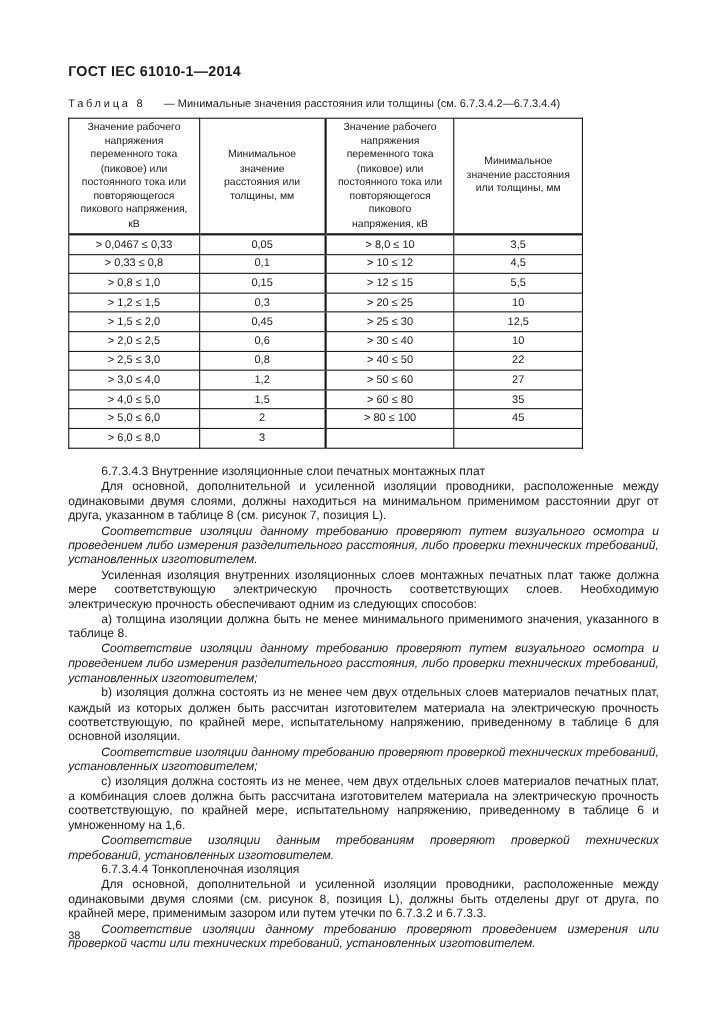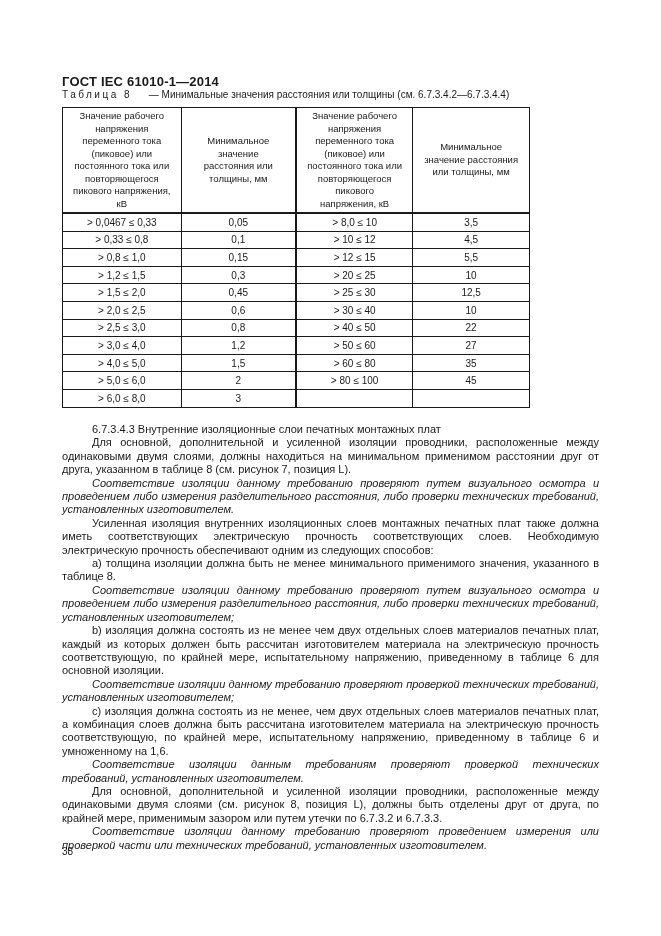--- a/index.html
+++ b/index.html
@@ -13,21 +13,21 @@
     height: 936px;
     background: #ffffff;
     font-family: "Liberation Sans", sans-serif;
     color: #1a1a1a;
     overflow: hidden;
     box-sizing: border-box;
   }
   .doc-header {
     position: absolute;
     left: 62px;
-    top: 74px;
+    top: 57px;
     font-size: 13px;
     font-weight: bold;
     letter-spacing: 0.2px;
   }
   .table-caption {
     position: absolute;
     left: 62px;
     top: 89px;
     font-size: 10px;
     white-space: nowrap;
@@ -189,26 +189,27 @@
           <td class="mid-rule"></td>
           <td></td>
         </tr>
       </tbody>
   </table>
 
   <div class="content">
       <p class="para heading">6.7.3.4.3 Внутренние изоляционные слои печатных монтажных плат</p>
       <p class="para body">Для основной, дополнительной и усиленной изоляции проводники, расположенные между одинаковыми двумя слоями, должны находиться на минимальном применимом расстоянии друг от друга, указанном в таблице 8 (см. рисунок 7, позиция L).</p>
       <p class="para compliance">Соответствие изоляции данному требованию проверяют путем визуального осмотра и проведением либо измерения разделительного расстояния, либо проверки технических требований, установленных изготовителем.</p>
-      <p class="para body">Усиленная изоляция внутренних изоляционных слоев монтажных печатных плат также должна иметь соответствующих электрическую прочность соответствующих слоев. Необходимую электрическую прочность обеспечивают одним из следующих способов:</p>
+      <p class="para body">Усиленная изоляция внутренних изоляционных слоев монтажных печатных плат также должна мере соответствующую электрическую прочность соответствующих слоев. Необходимую электрическую прочность обеспечивают одним из следующих способов:</p>
       <p class="para body">a) толщина изоляции должна быть не менее минимального применимого значения, указанного в таблице 8.</p>
       <p class="para compliance">Соответствие изоляции данному требованию проверяют путем визуального осмотра и проведением либо измерения разделительного расстояния, либо проверки технических требований, установленных изготовителем;</p>
       <p class="para body">b) изоляция должна состоять из не менее чем двух отдельных слоев материалов печатных плат, каждый из которых должен быть рассчитан изготовителем материала на электрическую прочность соответствующую, по крайней мере, испытательному напряжению, приведенному в таблице 6 для основной изоляции.</p>
       <p class="para compliance">Соответствие изоляции данному требованию проверяют проверкой технических требований, установленных изготовителем;</p>
       <p class="para body">c) изоляция должна состоять из не менее, чем двух отдельных слоев материалов печатных плат, а комбинация слоев должна быть рассчитана изготовителем материала на электрическую прочность соответствующую, по крайней мере, испытательному напряжению, приведенному в таблице 6 и умноженному на 1,6.</p>
       <p class="para compliance">Соответствие изоляции данным требованиям проверяют проверкой технических требований, установленных изготовителем.</p>
+      <p class="para heading">6.7.3.4.4 Тонкопленочная изоляция</p>
       <p class="para body">Для основной, дополнительной и усиленной изоляции проводники, расположенные между одинаковыми двумя слоями (см. рисунок 8, позиция L), должны быть отделены друг от друга, по крайней мере, применимым зазором или путем утечки по 6.7.3.2 и 6.7.3.3.</p>
       <p class="para compliance">Соответствие изоляции данному требованию проверяют проведением измерения или проверкой части или технических требований, установленных изготовителем.</p>
     </div>
 
   <div class="page-number">38</div>
 
 </div>
 
 </body></html>

